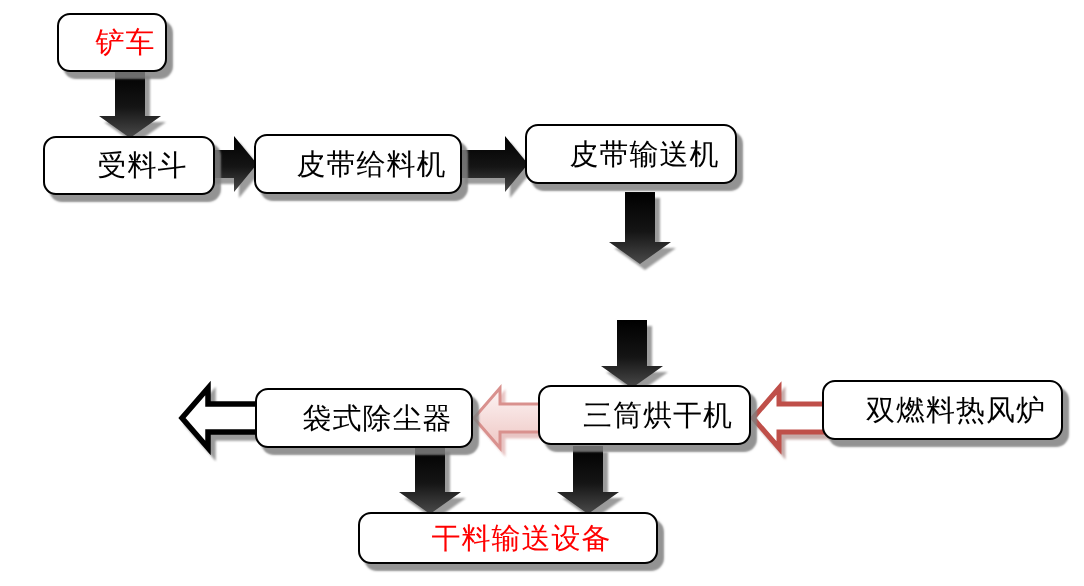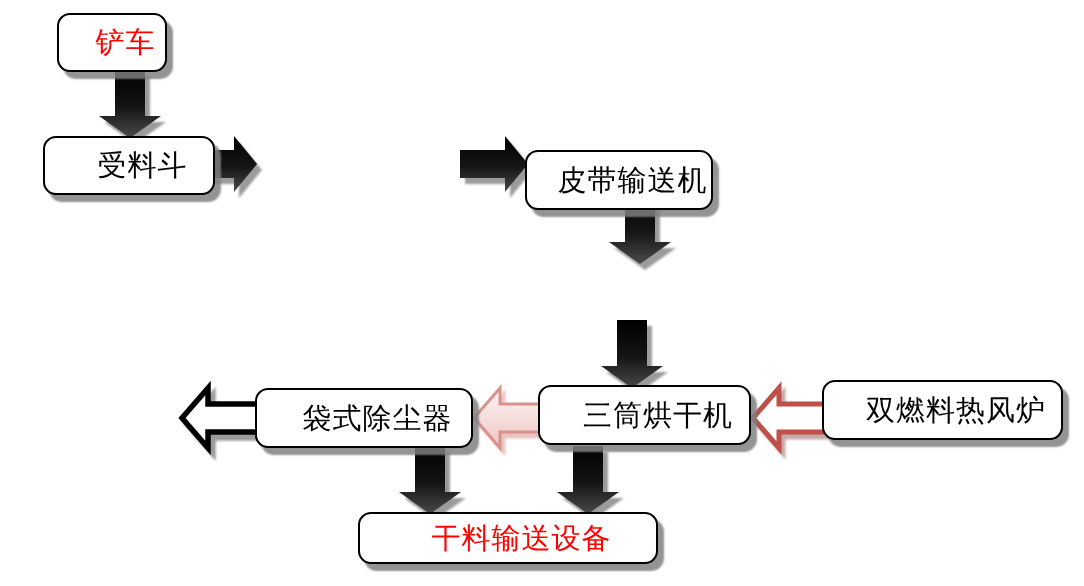--- a/index.html
+++ b/index.html
@@ -121,22 +121,25 @@
 
   
   <div class="node" style="left:57px;top:13px;width:110px;height:59px">
     <span class="lbl red">铲车</span>
   </div>
 
   <div class="node" style="left:43px;top:136px;width:172px;height:59px">
     <span class="lbl">受料斗</span>
   </div>
 
+  <div class="node" style="left:254px;top:134px;width:208px;height:60px">
+    <span class="lbl">皮带给料机</span>
+  </div>
 
-  <div class="node" style="left:525px;top:150px;width:188px;height:60px">
+  <div class="node" style="left:525px;top:124px;width:212px;height:60px">
     <span class="lbl">皮带输送机</span>
   </div>
 
 
   <div class="node" style="left:255px;top:388px;width:218px;height:60px">
     <span class="lbl">袋式除尘器</span>
   </div>
 
   <div class="node" style="left:538px;top:385px;width:213px;height:60px">
     <span class="lbl">三筒烘干机</span>

